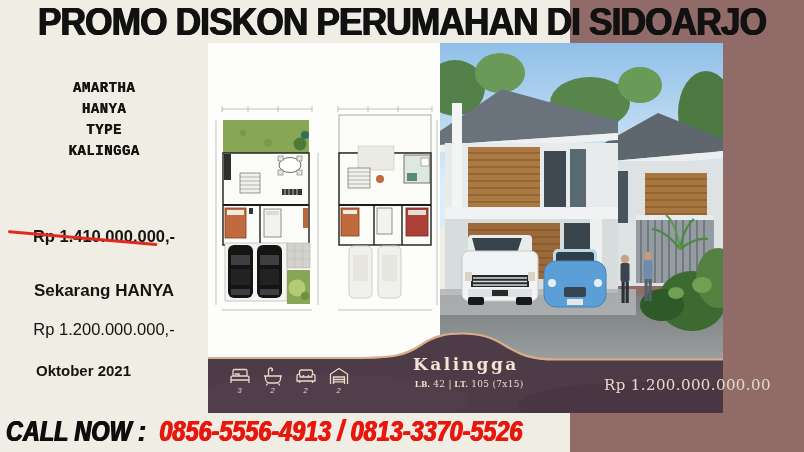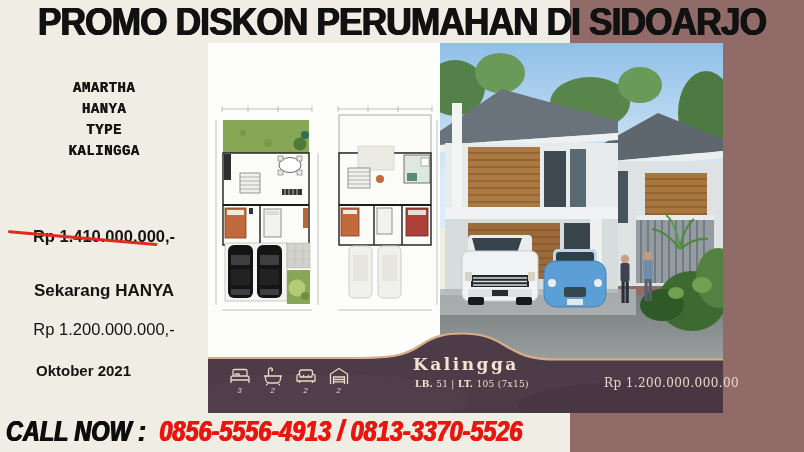--- a/index.html
+++ b/index.html
@@ -44,22 +44,22 @@
   .banner > svg{position:absolute;left:0;top:0;}
   .feat-row{position:absolute;left:18px;top:38px;display:flex;gap:6px;}
   .feat{position:relative;width:27px;height:34px;text-align:center;}
   .feat svg{display:block;margin:0 auto;}
   .fcount{display:block;font-size:7.5px;font-style:italic;color:#e9d9c8;line-height:8px;
     margin-top:1px;text-align:center;}
   .kalingga{position:absolute;left:205px;top:26px;color:#f2e3d2;
     font-family:"DejaVu Serif",serif;font-weight:bold;font-size:17px;letter-spacing:2.5px;}
   .specs{position:absolute;left:207px;top:51px;color:#e8d8ca;font-size:9px;
     font-family:"DejaVu Serif",serif;letter-spacing:.3px;white-space:nowrap;}
-  .specs b{font-weight:bold;color:#f2e3d2;}
-  .bprice{position:absolute;left:396px;top:48px;color:#e8d8ca;font-size:12px;
+  .specs b{font-weight:bold;color:#f2e3d2;font-family:Liberation Serif, serif;}
+  .bprice{position:absolute;left:396px;top:48px;color:#e8d8ca;font-size:15px;
     font-family:"DejaVu Serif",serif;letter-spacing:.4px;white-space:nowrap;}
 
   
   .callline{position:absolute;left:6px;top:412px;z-index:6;white-space:nowrap;
     font-style:italic;font-weight:bold;font-size:30px;line-height:38px;
     transform:scaleX(.78);transform-origin:left center;
     text-shadow:.8px 0 currentColor,-.8px 0 currentColor;}
   .call-label{color:#0d0d0d;}
   .call-phones{color:#e8170e;margin-left:9px;}
 </style>
@@ -371,21 +371,21 @@
       <div class="feat">
         <svg width="22" height="20" viewBox="0 0 22 20">
           <path d="M2.5 18 V8 l8.5 -5.5 8.5 5.5 v10 M5.5 18 v-7 h11 v7 M5.5 13.5 h11 M5.5 15.8 h11" fill="none" stroke="#e9d9c8" stroke-width="1.3"></path>
         </svg>
         <span class="fcount">2</span>
       </div>
     </div>
 
     <div class="kalingga">Kalingga</div>
     <div class="specs">
-      <b>LB.</b><span> 51 </span><span>|</span><b> LT.</b><span> 105 (7x15)</span>
+      <b>LB.</b><span> 42 </span><span>|</span><b> LT.</b><span> 105 (7x15)</span>
     </div>
     <div class="bprice">Rp 1.200.000.000.00</div>
   </div>
 
   <div class="callline">
     <span class="call-label">CALL NOW :</span>
     <span class="call-phones">0856-5556-4913 / 0813-3370-5526</span>
   </div>
 
 </div>

